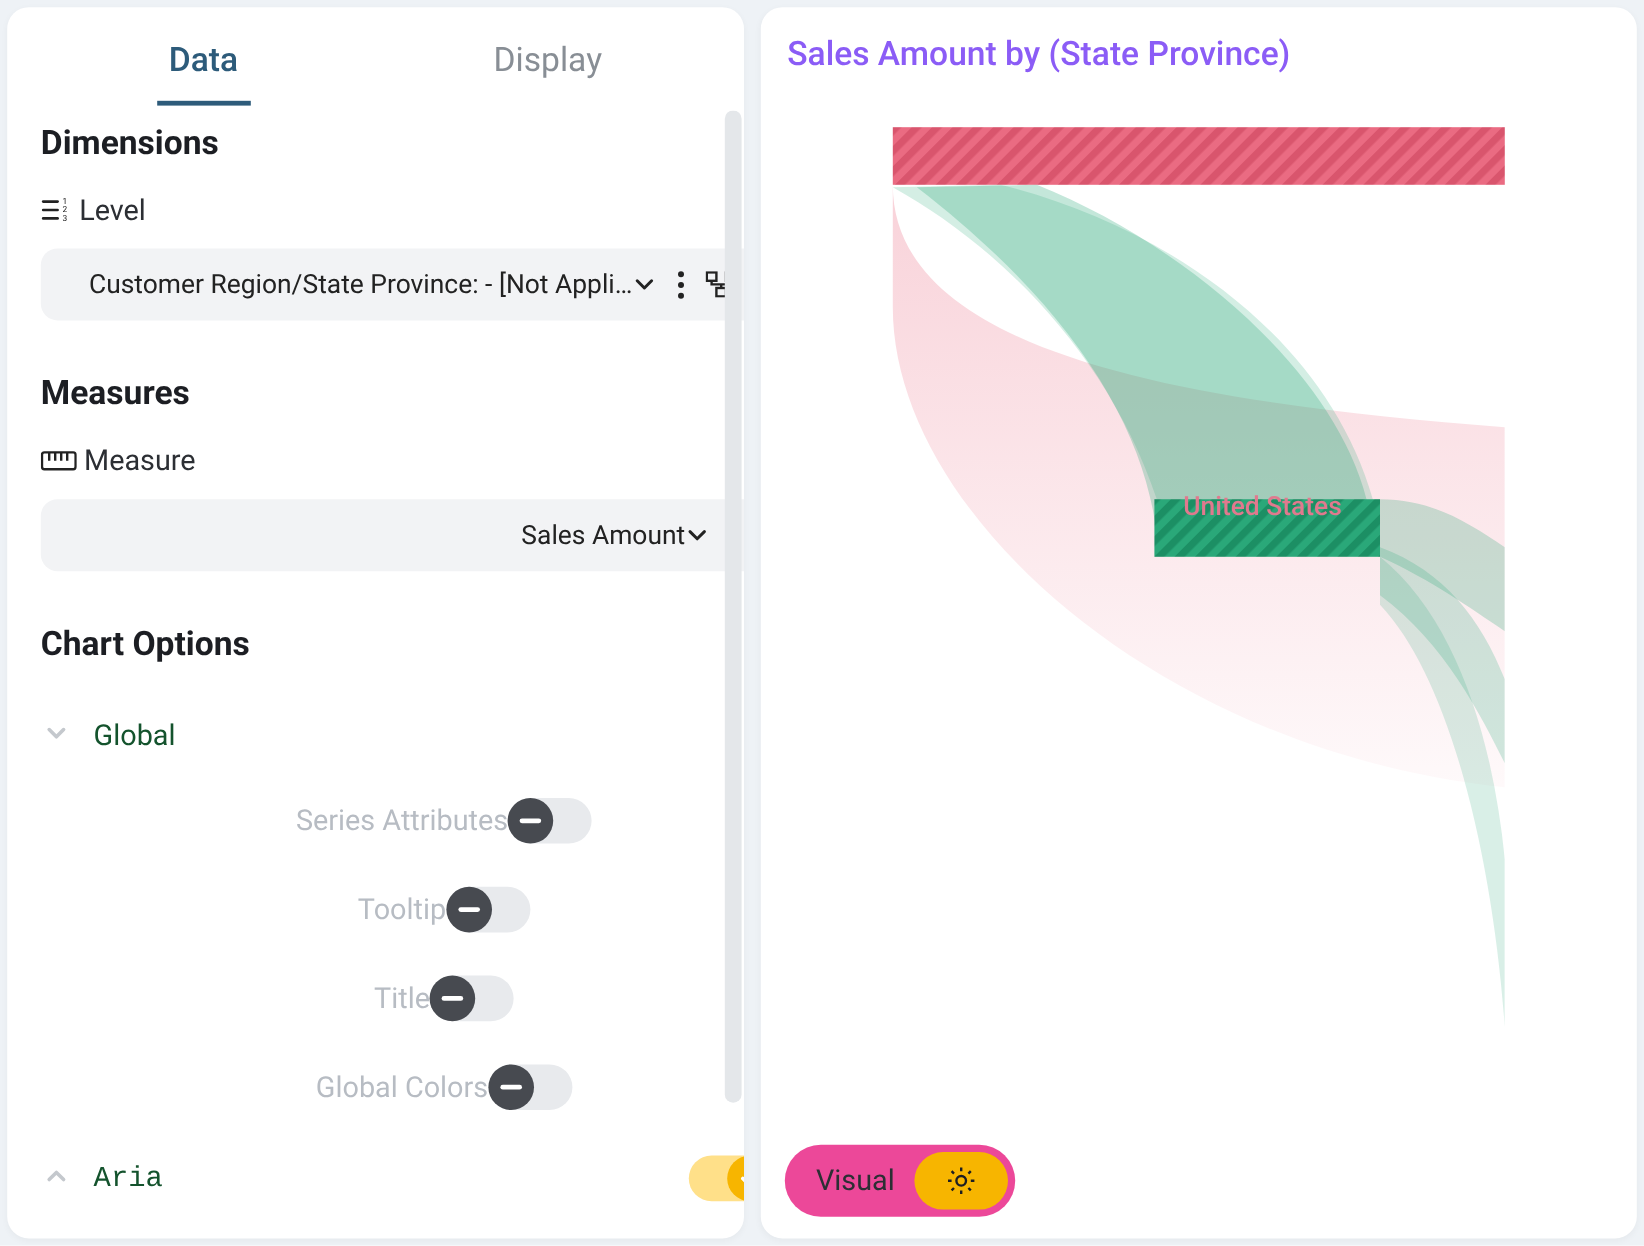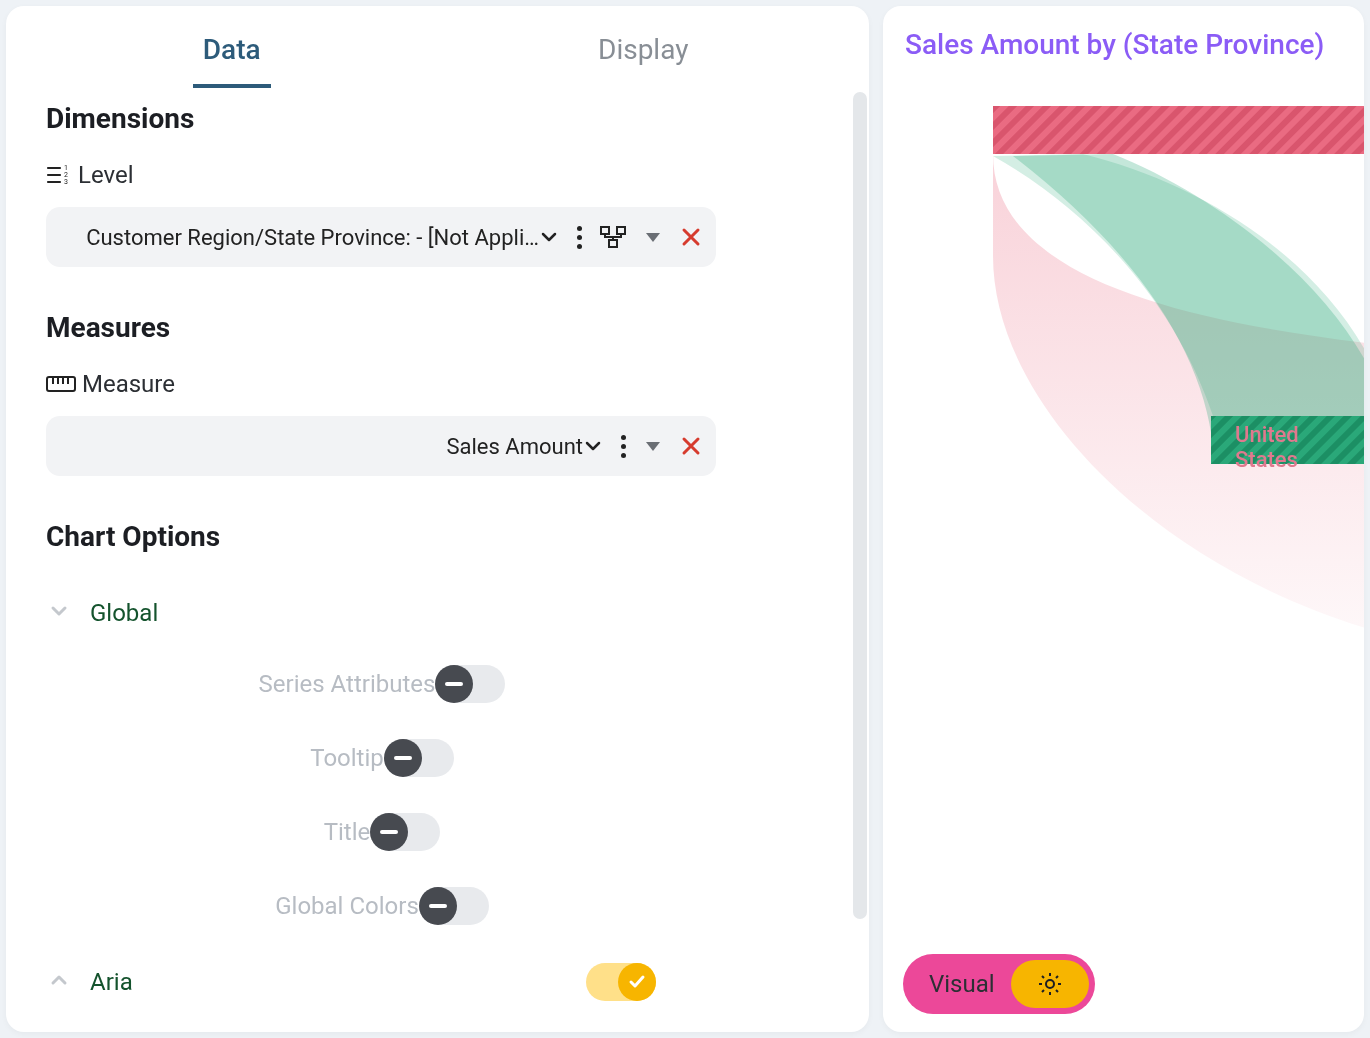--- a/index.html
+++ b/index.html
@@ -17,21 +17,21 @@
     height: 100%;
   }
   .panel {
     background: #fff;
     border-radius: 18px;
     box-shadow: 0 2px 6px rgba(0,0,0,0.04);
     position: relative;
     overflow: hidden;
   }
   .left-panel {
-    width: 863px;
+    width: 614px;
     height: 100%;
     display: flex;
     flex-direction: column;
   }
   .right-panel {
     flex: 1;
     height: 100%;
     position: relative;
   }
 
@@ -61,21 +61,21 @@
     transform: translateX(-50%);
     bottom: -22px;
     width: 78px;
     height: 4px;
     background: #2d5b7a;
   }
 
   .scroll-area {
     flex: 1;
     overflow: hidden;
-    padding: 0 10px 20px 40px;
+    padding: 0 10px 20px 28px;
     position: relative;
   }
   .scrollbar-track {
     position: absolute;
     right: 2px;
     top: 0;
     width: 14px;
     height: 88%;
     border-radius: 8px;
     background: #e4e7ea;
@@ -341,21 +341,21 @@
             <div class="knob"></div>
           </div>
       </div>
       <div class="opt-item-row">
         <span class="opt-item-label">Global Colors</span>
         <div class="toggle">
             <div class="knob"></div>
           </div>
       </div>
 
-      <div class="opt-group-row" style="justify-content:space-between; width:650px; padding-right:40px;">
+      <div class="opt-group-row" style="justify-content:space-between; width:650px; padding-right:40px;font-family:Liberation Mono, monospace;">
         <div style="display:flex; align-items:center; gap:18px;">
           <span class="chev">
             <svg class="chev-icon" viewBox="0 0 20 20">
                 <path d="M4 13l6-6 6 6" stroke="#c4c8cd" stroke-width="3" fill="none" stroke-linecap="round" stroke-linejoin="round"></path>
               </svg>
           </span>
           <span class="opt-group-label">Aria</span>
         </div>
         <div class="toggle on">
           <div class="knob">
@@ -395,21 +395,21 @@
       <path fill="rgba(42,168,121,0.20)" d="M110,60 C200,110 290,200 330,320 L510,320 C470,180 330,90 200,58 Z"></path>
       <path fill="rgba(42,168,121,0.28)" d="M130,60 C260,160 320,260 330,350 L510,350 C500,230 360,110 230,58 Z"></path>
 
       <rect x="328" y="320" width="188" height="48" fill="url(#greenHatch)"></rect>
 
       <path fill="rgba(42,168,121,0.25)" d="M516,320 C560,320 590,340 620,360 L620,430 C590,410 560,388 516,368 Z"></path>
       <path fill="rgba(42,168,121,0.22)" d="M516,360 C570,380 600,420 620,470 L620,540 C600,500 570,440 516,400 Z"></path>
       <path fill="rgba(42,168,121,0.18)" d="M516,368 C580,420 610,520 620,620 L620,760 C610,620 575,470 516,408 Z"></path>
     </svg>
 
-    <div class="node-label" style="top:416px; left:352px; color:#e0798e;">United States</div>
+    <div class="node-label" style="top:404px; left:352px; color:#e0798e;">United States</div>
 
     <div class="visual-pill">
       <span class="visual-label">Visual</span>
       <div class="gear-chip">
         <svg width="26" height="26" viewBox="0 0 26 26">
           <g fill="none" stroke="#1c1e23" stroke-width="2">
             <circle cx="13" cy="13" r="4"></circle>
             <path d="M13 2v3M13 21v3M2 13h3M21 13h3M5 5l2 2M19 19l2 2M21 5l-2 2M5 21l2-2"></path>
           </g>
         </svg>

